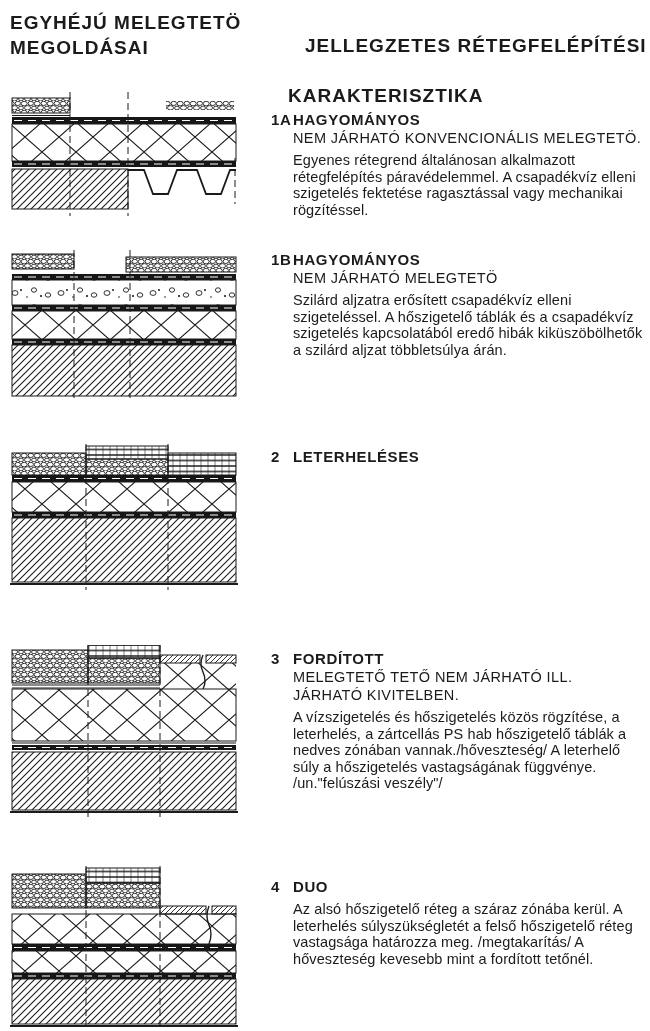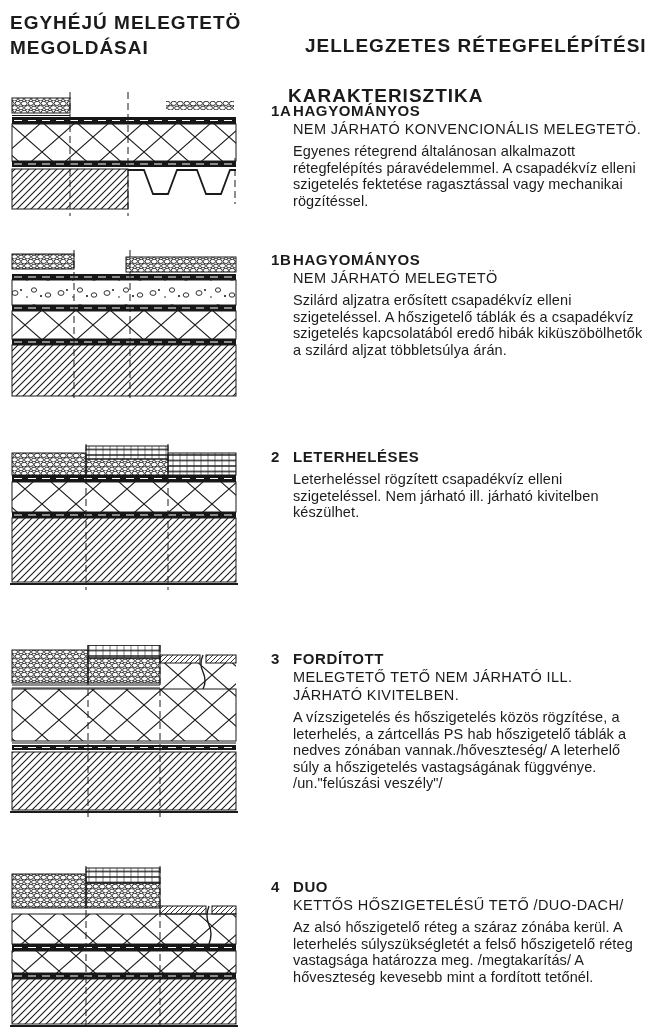--- a/index.html
+++ b/index.html
@@ -200,21 +200,21 @@
     </g>
     <rect x="4" y="113" width="224" height="45" fill="url(#p-diag)" stroke="#1b1b1b" stroke-width="1"></rect>
     <line x1="2" y1="160" x2="230" y2="160" stroke="#1b1b1b" stroke-width="2"></line>
     <g stroke="#1b1b1b" stroke-width="1" stroke-dasharray="7 4">
       <line x1="78" y1="0" x2="78" y2="164"></line>
       <line x1="152" y1="0" x2="152" y2="164"></line>
     </g>
   </svg>
 </div>
 
-<section class="sec" style="top:102px">
+<section class="sec" style="top:111px">
   <div class="sec-head">
     <span class="sec-num">1A</span>
     <span class="sec-title">HAGYOMÁNYOS</span>
   </div>
   <div class="sec-sub">NEM JÁRHATÓ KONVENCIONÁLIS MELEGTETÖ.</div>
   <p class="sec-body">Egyenes rétegrend általánosan alkalmazott rétegfelépítés páravédelemmel. A csapadékvíz elleni szigetelés fektetése ragasztással vagy mechanikai rögzítéssel.</p>
 </section>
 
 <section class="sec" style="top:251px">
   <div class="sec-head">
@@ -223,32 +223,30 @@
   </div>
   <div class="sec-sub">NEM JÁRHATÓ MELEGTETÖ</div>
   <p class="sec-body">Szilárd aljzatra erősített csapadékvíz elleni szigeteléssel. A hőszigetelő táblák és a csapadékvíz szigetelés kapcsolatából eredő hibák kiküszöbölhetők a szilárd aljzat többletsúlya árán.</p>
 </section>
 
 <section class="sec" style="top:448px">
   <div class="sec-head">
     <span class="sec-num">2</span>
     <span class="sec-title">LETERHELÉSES</span>
   </div>
-  <p class="sec-body">Leterheléssel rögzített csapadékvíz elleni szigeteléssel. Nem járható ill. járható kivitelben készülhet.</p>
 </section>
 
 <section class="sec" style="top:650px">
   <div class="sec-head">
     <span class="sec-num">3</span>
     <span class="sec-title">FORDÍTOTT</span>
   </div>
   <div class="sec-sub">MELEGTETŐ TETŐ NEM JÁRHATÓ ILL. JÁRHATÓ KIVITELBEN.</div>
   <p class="sec-body">A vízszigetelés és hőszigetelés közös rögzítése, a leterhelés, a zártcellás PS hab hőszigetelő táblák a nedves zónában vannak./hőveszteség/ A leterhelő súly a hőszigetelés vastagságának függvénye. /un."felúszási veszély"/</p>
 </section>
 
 <section class="sec" style="top:878px">
   <div class="sec-head">
     <span class="sec-num">4</span>
     <span class="sec-title">DUO</span>
   </div>
-  <div class="sec-sub">KETTŐS HŐSZIGETELÉSŰ TETŐ /DUO-DACH/</div>
   <p class="sec-body">Az alsó hőszigetelő réteg a száraz zónába kerül. A leterhelés súlyszükségletét a felső hőszigetelő réteg vastagsága határozza meg. /megtakarítás/ A hőveszteség kevesebb mint a fordított tetőnél.</p>
 </section>
 
 </body></html>

